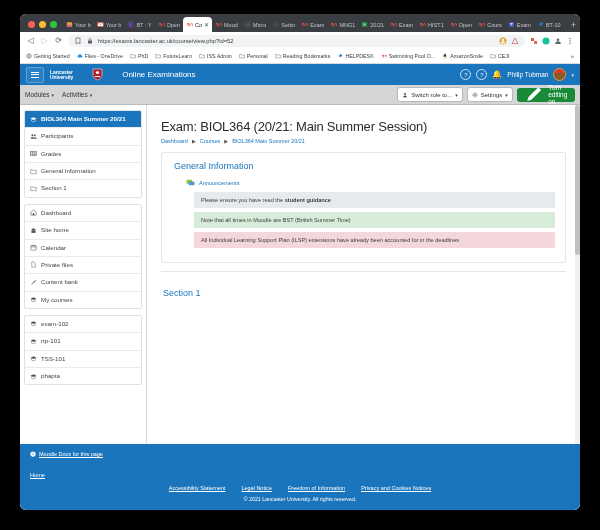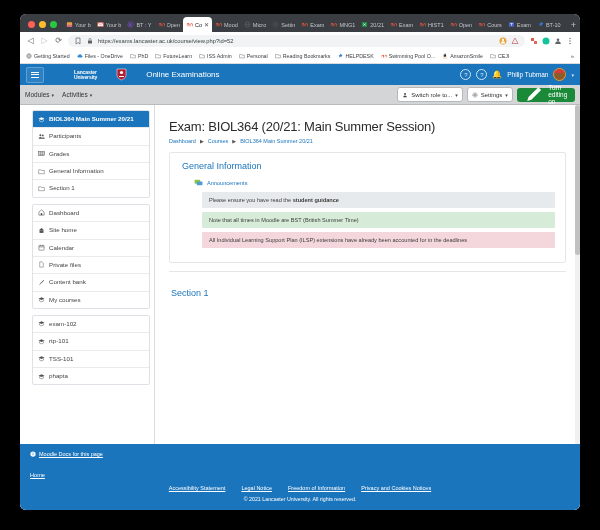--- a/index.html
+++ b/index.html
@@ -77,21 +77,21 @@
   .moodle-nav {
     height: 21px; background: #1b75bc; display: flex; align-items: center;
     padding: 0 6px; gap: 6px; flex: 0 0 auto;
   }
   .burger {
     width: 16px; height: 14px; background: #2b81c4; border: 1px solid rgba(255,255,255,.25);
     border-radius: 2px; display: flex; flex-direction: column; justify-content: center;
     align-items: center; gap: 1.5px;
   }
   .burger i { display:block; width: 8px; height: 1px; background: #fff; }
-  .brand { display: flex; align-items: center; gap: 19px; margin-left: 24px; }
+  .brand { display: flex; align-items: center; gap: 19px; }
   .brand-mark { display: flex; flex-direction: column; line-height: 1; }
   .brand-mark span { font-size: 5px; font-weight: bold; color: #fff; letter-spacing: -.1px; }
   .crest { width: 11px; height: 13px; display:block; }
   .brand-title { font-size: 8px; color: #fff; }
   .nav-right { margin-left: auto; display: flex; align-items: center; gap: 5px; }
   .circ-icon { width: 9px; height: 9px; border-radius: 50%; border: 1px solid #cfe3f3;
     color: #dce9f6; font-size: 6px; display:flex; align-items:center; justify-content:center; }
   .bell { font-size: 8px; color: #dce9f6; }
   .uname { font-size: 6.5px; color: #fff; }
   .avatar { width: 11px; height: 11px; border-radius: 50%; background: #8c5a2b; border: 1px solid #e9a22b; display:block; position:relative; overflow:hidden;}
@@ -110,21 +110,21 @@
     height: 13px; display: flex; align-items: center; gap: 3px;
     padding: 0 4px; font-size: 6px; color: #333;
   }
   .pill .gi { width: 6px; height: 6px; display:block; }
   .btn-green {
     background: #1a8a39; border-radius: 3px; height: 14px;
     display: flex; align-items: center; gap: 3px; padding: 0 6px;
     font-size: 6.5px; color: #fff;
   }
 
-  .body-area { flex: 1; display: flex; background: #fff; overflow: hidden; padding-left: 8px; }
+  .body-area { flex: 1; display: flex; background: #fff; overflow: hidden; }
 
   
   .sidebar {
     width: 118px; background: #fff; border-right: 1px solid #d9dbdd; flex: 0 0 auto;
     padding: 5px 4px 4px 4px;
   }
   .side-block { border: 1px solid #dee2e6; border-radius: 2px; margin-bottom: 6px; overflow: hidden; background:#fff; }
   .side-item {
     display: flex; align-items: flex-start; gap: 4px;
     padding: 4px 5px; font-size: 6.2px; color: #444;

